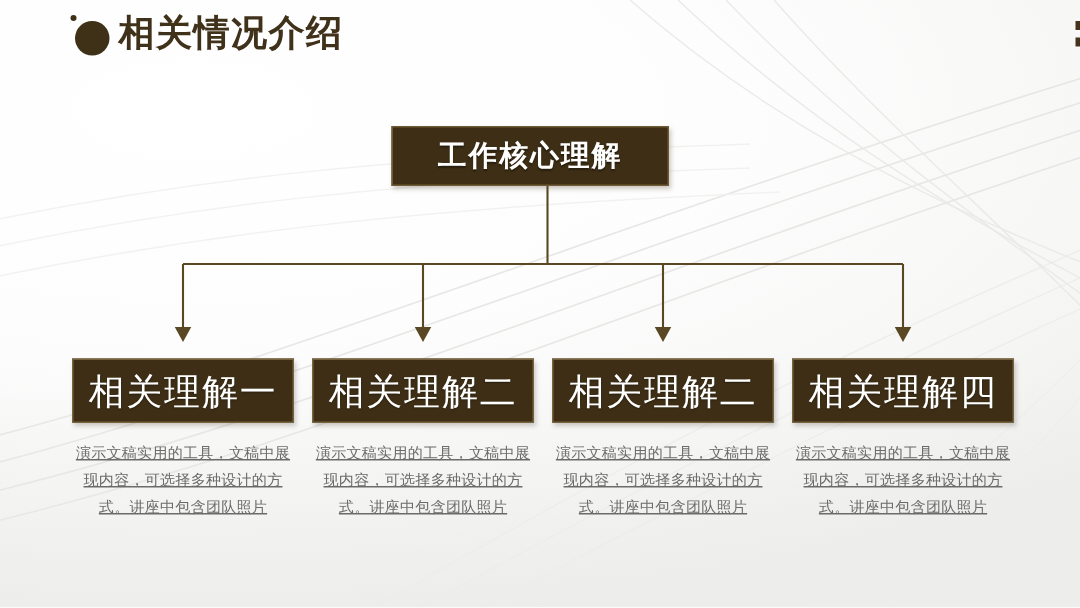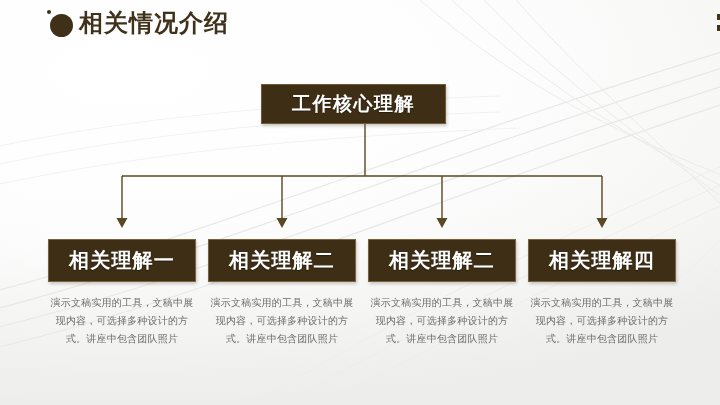--- a/index.html
+++ b/index.html
@@ -138,33 +138,34 @@
     background: #3d2e15;
     border: 1px solid #77633e;
     box-sizing: border-box;
     display: flex;
     align-items: center;
     justify-content: center;
     box-shadow: 1px 2px 3px rgba(90,80,60,0.28);
   }
   .node-box-label {
     color: #ffffff;
-    font-size: 20px;
-    font-weight: bold;
+    font-size: 24px;
+    font-weight: normal;
     letter-spacing: 1.2px;
     text-shadow: 0 1px 1px rgba(0,0,0,0.35);
   }
   .node-desc {
     margin-top: 12px;
     width: 148px;
     text-align: center;
     font-size: 10px;
     line-height: 18px;
     color: #6b6b6b;
     letter-spacing: 0.2px;
+    text-decoration: underline;
   }
 </style>
 </head>
 <body>
 
 <div id="slide">
 
   <div class="bg-layer bg-base"></div>
   <div class="bg-layer bg-waves">
     <svg width="720" height="405" viewBox="0 0 720 405" xmlns="http://www.w3.org/2000/svg">

